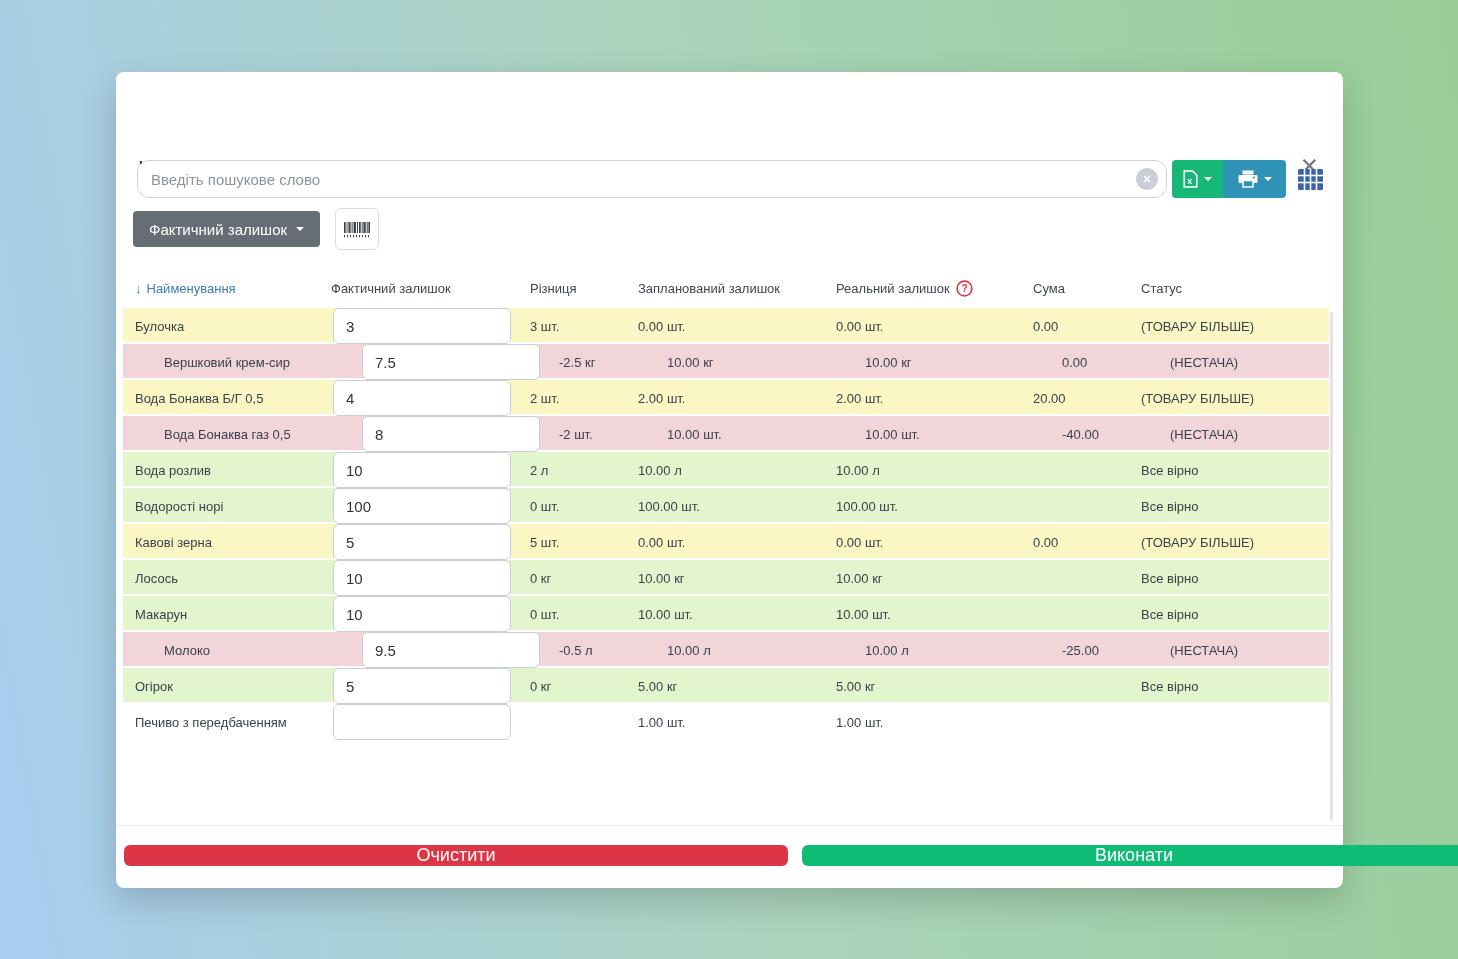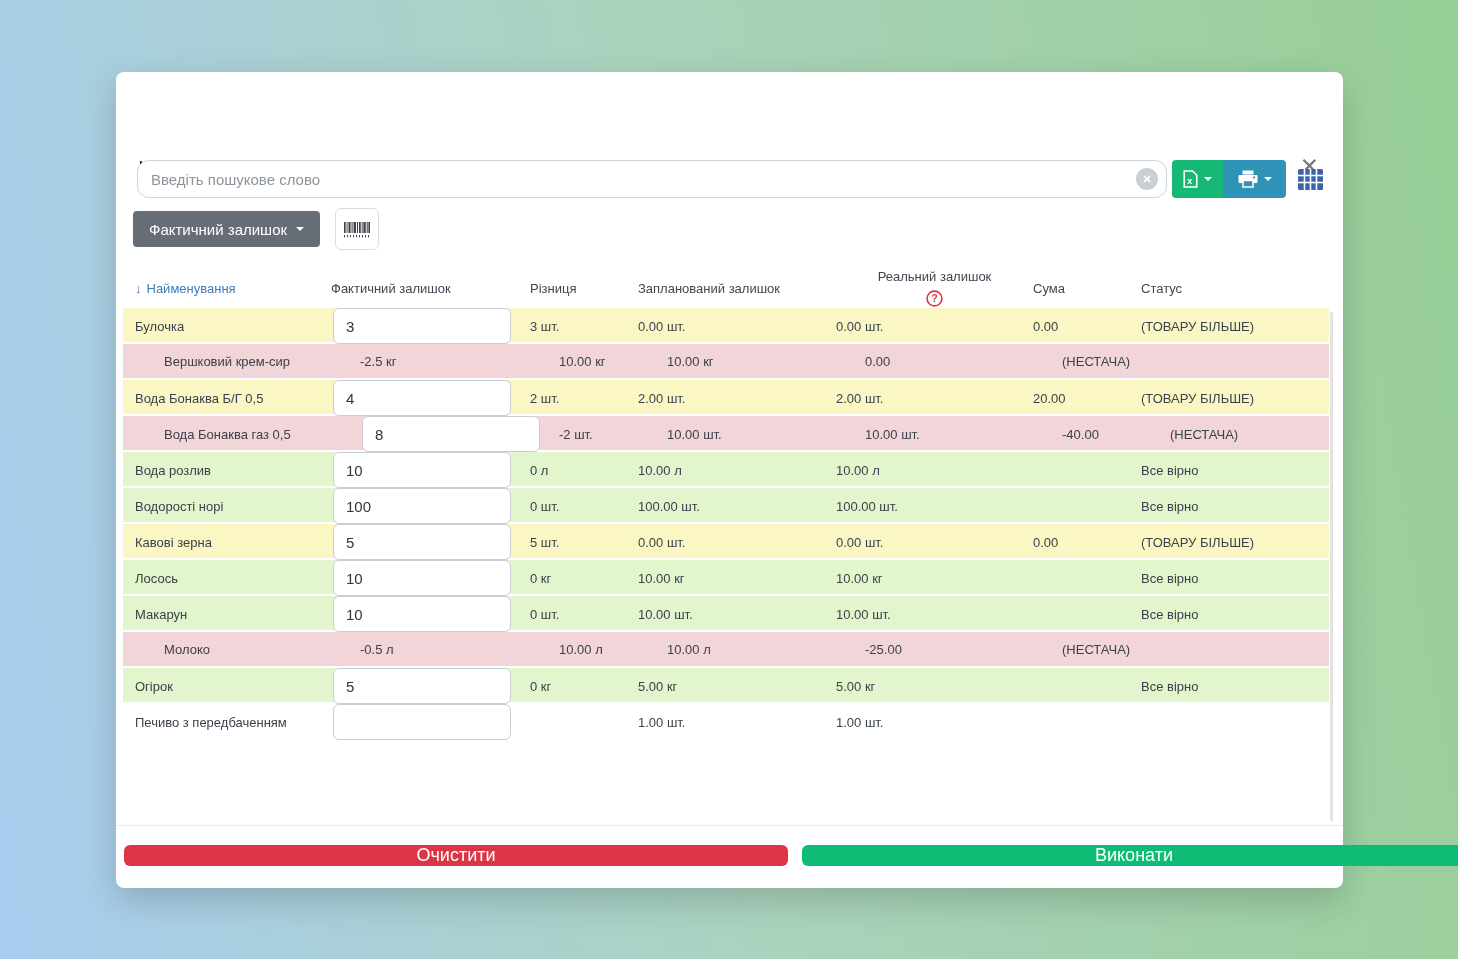--- a/index.html
+++ b/index.html
@@ -29,21 +29,21 @@
   .filter-row { position:absolute; left:17px; top:136px; display:flex; align-items:center; }
   .filter-btn { height:36px; background:#666d74; color:#fff; border:none; border-radius:4px; padding:0 16px;
                 font-size:15px; display:flex; align-items:center; gap:9px; cursor:pointer; font-family:inherit; }
   .barcode-btn { margin-left:15px; width:44px; height:42px; background:#fff; border:1px solid #d9dde1; border-radius:6px;
                  display:flex; align-items:center; justify-content:center; cursor:pointer; }
 
   .thead { position:absolute; left:7px; top:196px; width:1206px; height:40px; display:grid;
            grid-template-columns:208px 199px 108px 198px 197px 108px 1fr; align-items:center;
            font-size:13px; color:#404750; }
   .th-name { padding-left:12px; color:#3d7cb9; cursor:pointer; display:flex; gap:5px; align-items:center; }
-  .th-real { display:flex; align-items:center; gap:6px;flex-direction:column; }
+  .th-real { display:flex; align-items:center; gap:6px; }
 
   .rows { position:absolute; left:7px; top:236px; width:1206px; height:517px; overflow:hidden; }
   .row { display:grid; grid-template-columns:208px 199px 108px 198px 197px 108px 1fr; align-items:center;
          height:34px; margin-bottom:2px; font-size:13px; color:#3a424b; }
   .state-more  { background:#fbf7c4; }
   .state-short { background:#f2d5d8;padding-left:29px; }
   .state-ok    { background:#e2f5cd; }
   .state-none  { background:#ffffff; }
   .cell-name { padding-left:12px; }
   .qty-input { width:178px; height:36px; margin-left:2px; border:1px solid #c9ced3; border-radius:6px;
@@ -170,20 +170,23 @@
           <input class="qty-input" type="text" value="3" style="">
         </div>
         <div>3 шт.</div>
         <div>0.00 шт.</div>
         <div>0.00 шт.</div>
         <div>0.00</div>
         <div>(ТОВАРУ БІЛЬШЕ)</div>
       </div>
       <div class="row state-short">
         <div class="cell-name">Вершковий крем-сир</div>
+        <div>
+          <input class="qty-input" type="text" value="7.5" style="">
+        </div>
         <div>-2.5 кг</div>
         <div>10.00 кг</div>
         <div>10.00 кг</div>
         <div>0.00</div>
         <div>(НЕСТАЧА)</div>
       </div>
       <div class="row state-more">
         <div class="cell-name">Вода Бонаква Б/Г 0,5</div>
         <div>
           <input class="qty-input" type="text" value="4" style="">
@@ -203,21 +206,21 @@
         <div>10.00 шт.</div>
         <div>10.00 шт.</div>
         <div>-40.00</div>
         <div>(НЕСТАЧА)</div>
       </div>
       <div class="row state-ok">
         <div class="cell-name">Вода розлив</div>
         <div>
           <input class="qty-input" type="text" value="10" style="">
         </div>
-        <div>0 л</div>
+        <div>2 л</div>
         <div>10.00 л</div>
         <div>10.00 л</div>
         <div></div>
         <div>Все вірно</div>
       </div>
       <div class="row state-ok">
         <div class="cell-name">Водорості норі</div>
         <div>
           <input class="qty-input" type="text" value="100" style="">
         </div>
@@ -255,20 +258,23 @@
           <input class="qty-input" type="text" value="10" style="">
         </div>
         <div>0 шт.</div>
         <div>10.00 шт.</div>
         <div>10.00 шт.</div>
         <div></div>
         <div>Все вірно</div>
       </div>
       <div class="row state-short">
         <div class="cell-name">Молоко</div>
+        <div>
+          <input class="qty-input" type="text" value="9.5" style="">
+        </div>
         <div>-0.5 л</div>
         <div>10.00 л</div>
         <div>10.00 л</div>
         <div>-25.00</div>
         <div>(НЕСТАЧА)</div>
       </div>
       <div class="row state-ok">
         <div class="cell-name">Огірок</div>
         <div>
           <input class="qty-input" type="text" value="5" style="">

